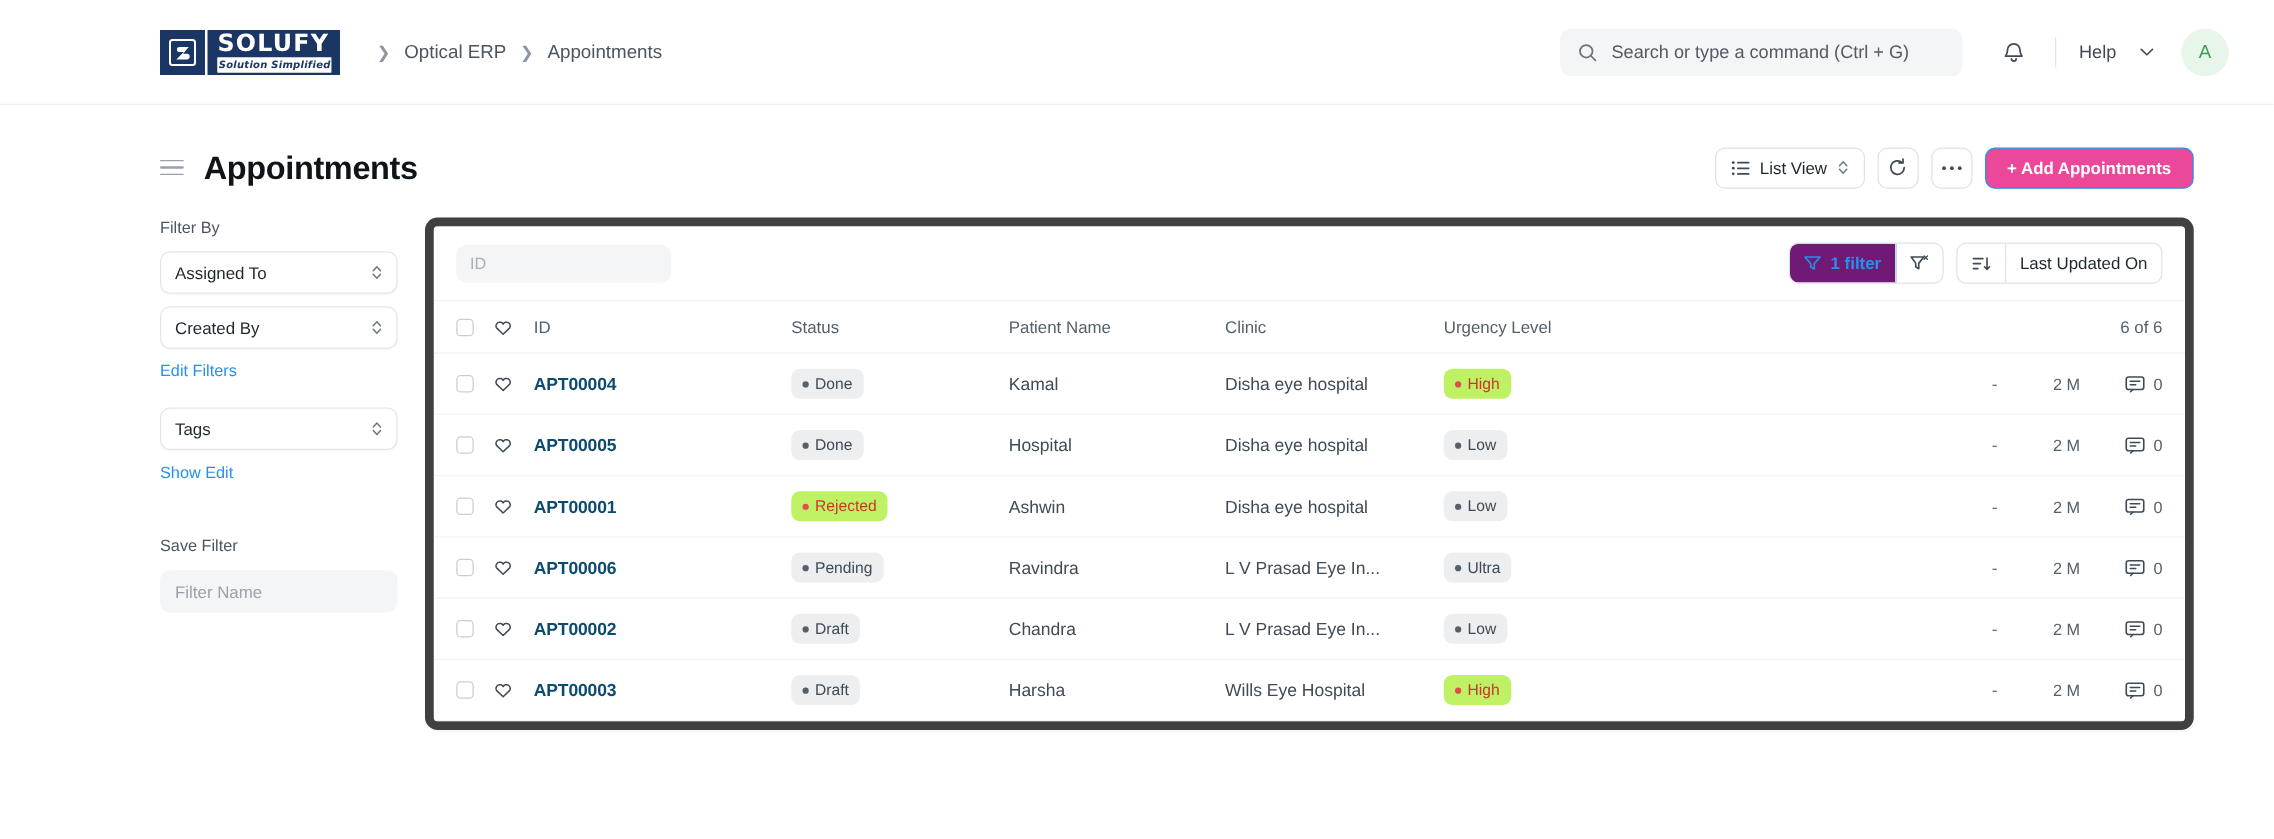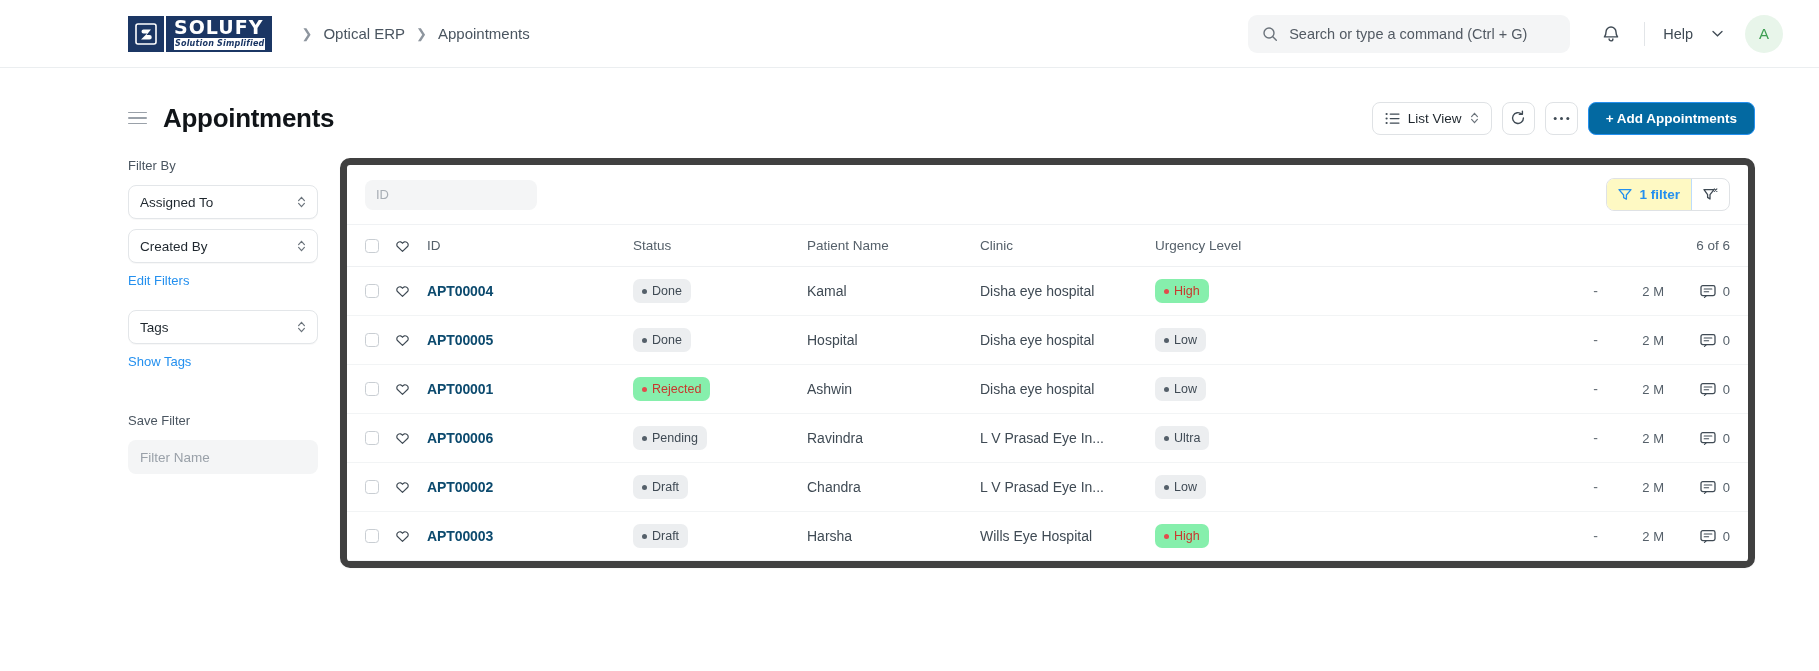--- a/index.html
+++ b/index.html
@@ -6,21 +6,21 @@
   html, body {
     width: 1819px; height: 671px;
     font-family: "Liberation Sans", sans-serif;
     background: #ffffff;
     color: #1f272e;
     overflow: hidden;
   }
 
   
   .navbar {
-    height: 68px;
+    height: 84px;
     background: #ffffff;
     border-bottom: 1px solid #ebeef0;
     display: flex;
     align-items: center;
     padding: 0 36px 0 128px;
     position: relative;
   }
   .brand { display: flex; align-items: center; gap: 0; }
   .logo-mark {
     width: 36px; height: 36px;
@@ -118,21 +118,21 @@
   .btn {
     height: 33px; border-radius: 8px;
     border: 1px solid #dfe2e5; background: #ffffff;
     display: flex; align-items: center; justify-content: center;
     font-size: 13.5px; color: #1f272e; cursor: pointer;
     padding: 0 12px; gap: 8px;
     font-family: "Liberation Sans", sans-serif;
   }
   .btn.icon-only { width: 33px; padding: 0; }
   .btn-primary {
-    background: #0369a1; border-color: #2490ef; color: #ffffff;
+    background: #ec4899; border-color: #2490ef; color: #ffffff;
     font-weight: 600; padding: 0 17px; height: 33px;
   }
 
   
   .layout { display: flex; padding: 16px 64px 0 128px; gap: 0; }
 
   .sidebar { width: 212px; flex: 0 0 212px; padding-right: 22px; }
   .side-label { font-size: 13px; color: #4a5560; margin-bottom: 12px; }
   .side-label.save { margin-top: 44px; margin-bottom: 12px; }
   .select-box {
@@ -181,21 +181,21 @@
     display: flex; align-items: center;
     border: 1px solid #dfe2e5; border-radius: 8px; overflow: hidden;
     height: 33px; background: #ffffff;
   }
   .seg > div {
     display: flex; align-items: center; justify-content: center;
     height: 100%; padding: 0 11px; cursor: pointer;
     font-size: 13.5px; color: #1f272e; gap: 7px;
   }
   .seg .active {
-    background: #fef9c3; color: #2490ef; font-weight: 600;
+    background: #701a75; color: #2490ef; font-weight: 600;
     border-right: 1px solid #bcdcfb;
   }
   .seg .divline { border-left: 1px solid #dfe2e5; padding: 0; width: 1px; }
 
   
   .thead {
     display: flex; align-items: center;
     height: 42px;
     border-bottom: 1px solid #eef0f2;
     padding: 0 18px;
@@ -229,21 +229,21 @@
   .cell-muted { color: #3f4a54; }
 
   .pill {
     display: inline-flex; align-items: center; gap: 5px;
     height: 24px; padding: 4px 9px; border-radius: 7px;
     font-size: 12.5px;
   }
   .pill .dot { width: 5px; height: 5px; border-radius: 50%; display: inline-block; }
   .pill.grey { background: #eceef0; color: #3f4a54; }
   .pill.grey .dot { background: #55606a; }
-  .pill.red { background: #86efac; color: #c8372d; }
+  .pill.red { background: #bef264; color: #c8372d; }
   .pill.red .dot { background: #e24c4c; }
 
   svg { display: block; }
 </style>
 </head>
 <body>
 
 <div class="navbar">
   <div class="brand">
     <div class="logo-mark">
@@ -384,21 +384,21 @@
     <div class="select-box">
       <span class="val">Tags</span>
       <span>
         <svg width="9" height="14" viewBox="0 0 9 14">
             <path d="M1.6 5.6 4.5 2.4 7.4 5.6" fill="none" stroke="#6b737b" stroke-width="1.2" stroke-linecap="round"></path>
             <path d="M1.6 8.4 4.5 11.6 7.4 8.4" fill="none" stroke="#6b737b" stroke-width="1.2" stroke-linecap="round"></path>
           </svg>
       </span>
     </div>
 
-    <span class="link-sm">Show Tags</span>
+    <span class="link-sm">Show Edit</span>
 
     <div class="side-label save">Save Filter</div>
     <input class="filter-name-input" type="text" placeholder="Filter Name" style="">
   </div>
 
   <div class="list-card">
 
     <div class="list-toolbar">
       <input class="id-filter" type="text" placeholder="ID" style="">
 
@@ -415,20 +415,34 @@
           <div>
             <span>
               <svg width="15" height="13" viewBox="0 0 15 13">
                   <path d="M1 1.6h10L7 6.7v4.3L4.6 9.4V6.7Z" fill="none" stroke="#3f4a54" stroke-width="1.3" stroke-linejoin="round"></path>
                   <path d="M11.3 0.8l2.6 2.6M13.9 0.8l-2.6 2.6" stroke="#3f4a54" stroke-width="1.1" stroke-linecap="round"></path>
                 </svg>
             </span>
           </div>
         </div>
 
+        <div class="seg">
+          <div>
+            <span>
+              <svg width="16" height="14" viewBox="0 0 16 14">
+                <rect x="1" y="2.2" width="9" height="1.3" rx="0.65" fill="#3f4a54"></rect>
+                <rect x="1" y="6.2" width="7" height="1.3" rx="0.65" fill="#3f4a54"></rect>
+                <rect x="1" y="10.2" width="5" height="1.3" rx="0.65" fill="#3f4a54"></rect>
+                <path d="M12.6 2.4v9M10.6 9.4l2 2.2 2-2.2" fill="none" stroke="#3f4a54" stroke-width="1.3" stroke-linecap="round" stroke-linejoin="round"></path>
+              </svg>
+            </span>
+          </div>
+          <div class="divline"></div>
+          <div>Last Updated On</div>
+        </div>
       </div>
     </div>
 
     <div class="thead">
       <div class="c-check">
         <span class="chk"></span>
       </div>
       <div class="c-like">
         <span>
           <svg width="15" height="14" viewBox="0 0 15 14">

